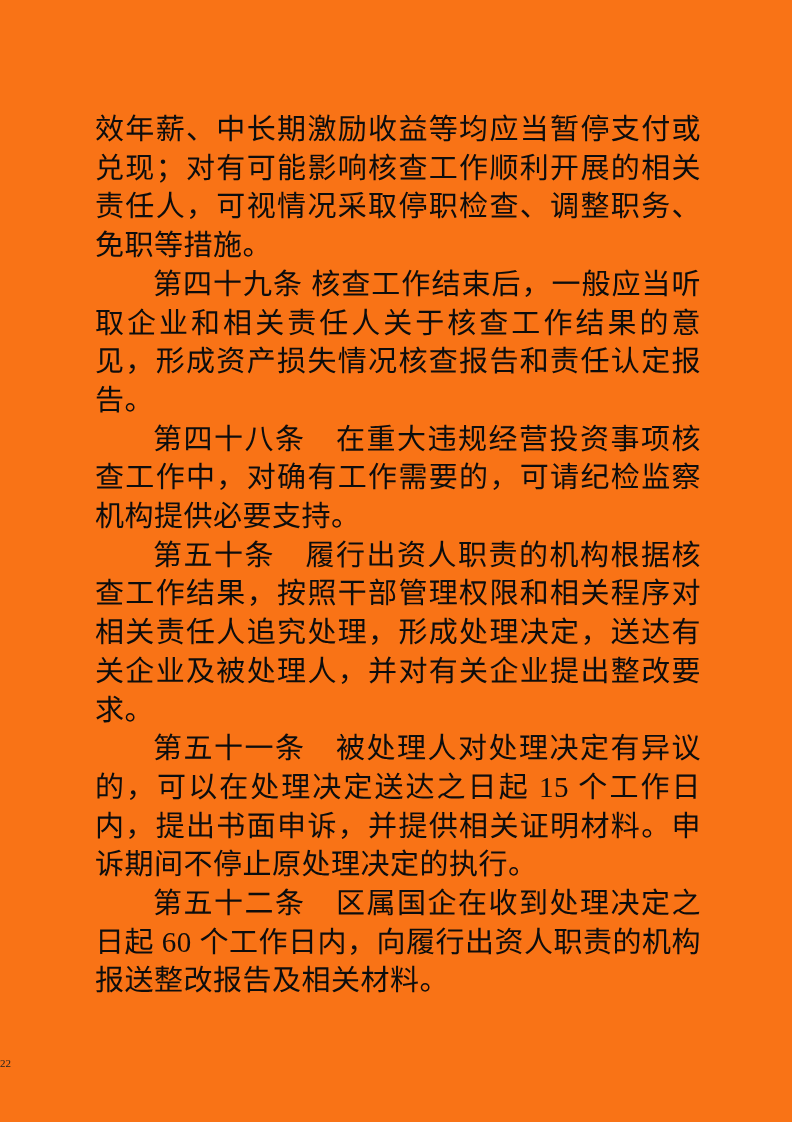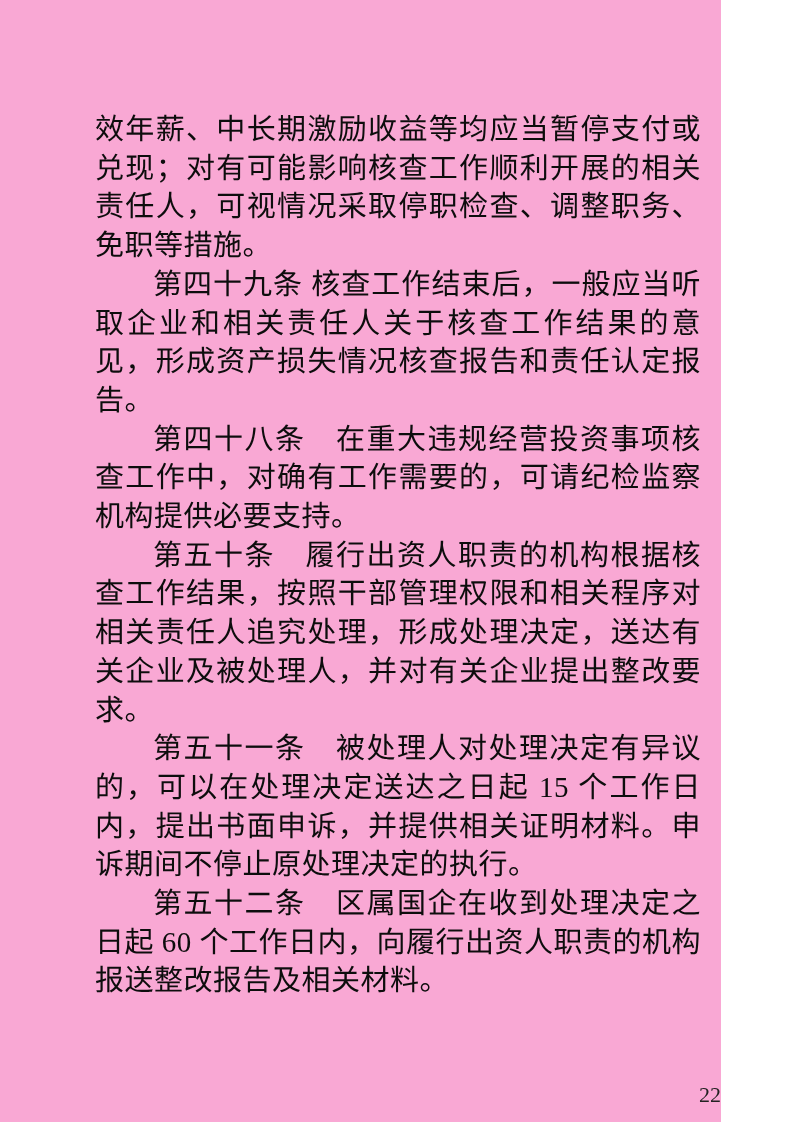--- a/index.html
+++ b/index.html
@@ -2,23 +2,23 @@
 <html lang="zh-CN"><head>
 <meta charset="utf-8">
 <style>
   html, body {
     margin: 0;
     padding: 0;
     background: #ffffff;
   }
   .page {
     position: relative;
-    width: 721px;
+    width: 792px;
     height: 1122px;
-    background: #f9a8d4;
+    background: #f97316;
     overflow: hidden;
     font-family: "Liberation Serif", "DejaVu Serif", serif;
     color: #0d0d0d;
   }
   .content {
     position: absolute;
     left: 95px;
     top: 110px;
     width: 606px;
     font-size: 29px;
@@ -29,24 +29,24 @@
   .content p {
     margin: 0;
     padding: 0;
   }
   .content p.indent {
     text-indent: 2em;
   }
   .page-number {
     position: absolute;
     left: 0;
-    top: 1084px;
+    top: 1052px;
     width: 100%;
-    text-align: right;
-    font-size: 22px;
+    text-align: left;
+    font-size: 11px;
     line-height: 22px;
     color: #222222;
     font-family: "Liberation Serif", "DejaVu Serif", serif;
   }
 </style>
 </head>
 <body>
 
 <div class="page">
   <div class="content">

